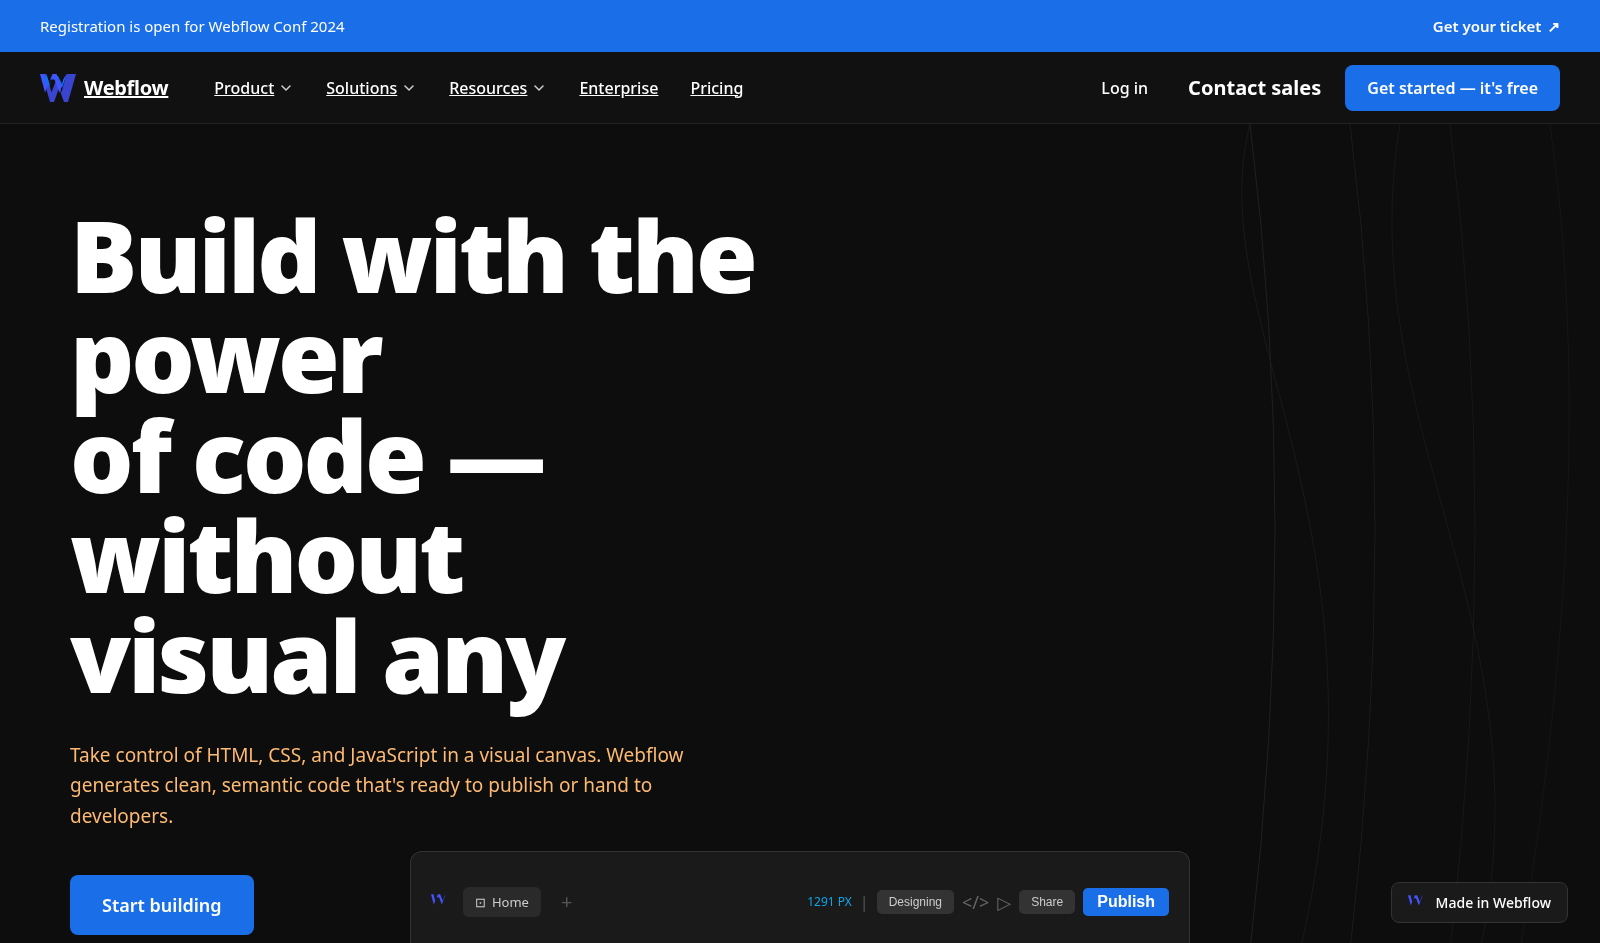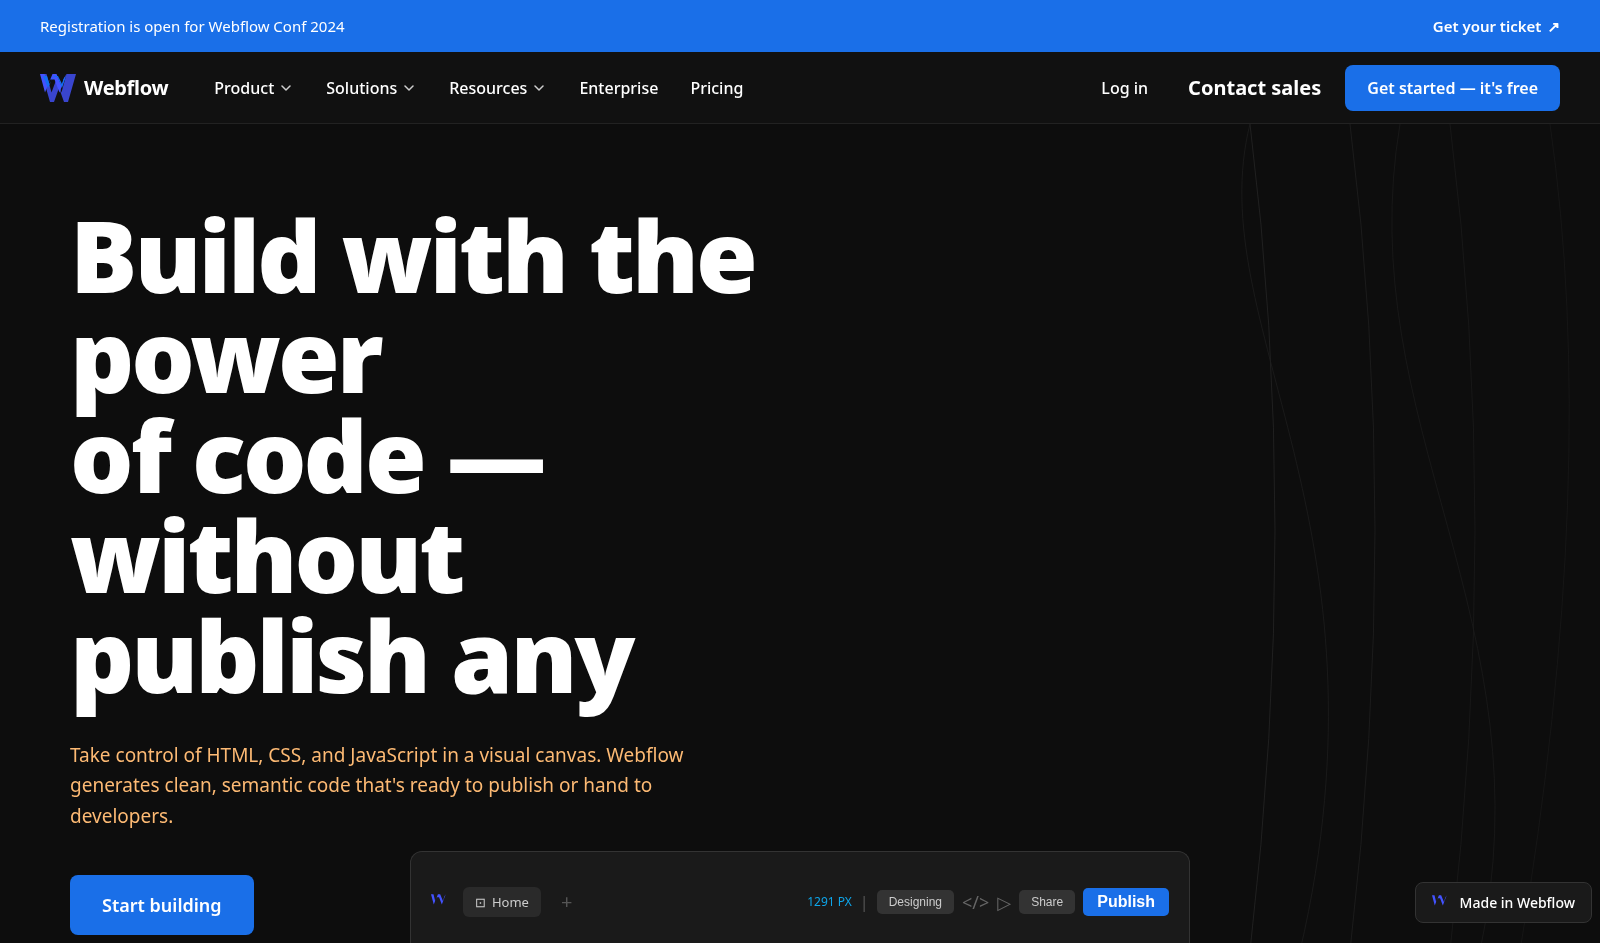--- a/index.html
+++ b/index.html
@@ -52,20 +52,21 @@
       align-items: center;
       justify-content: space-between;
       height: 72px;
       border-bottom: 1px solid #222;
     }
 
     .nav-left {
       display: flex;
       align-items: center;
       gap: 32px;
+      text-decoration: underline;
     }
 
     .logo {
       display: flex;
       align-items: center;
       gap: 8px;
       cursor: pointer;
       text-decoration: none;
     }
 
@@ -249,21 +250,21 @@
       border-radius: 5px;
       font-size: 16px;
       cursor: pointer;
       font-weight: 600;
     }
 
     
     .made-in-webflow {
       position: fixed;
       bottom: 20px;
-      right: 8px;
+      right: 32px;
       background: #1a1a1a;
       border: 1px solid #333;
       border-radius: 8px;
       padding: 10px 16px;
       display: flex;
       align-items: center;
       gap: 8px;
       cursor: pointer;
       color: #fff;
       font-size: 14px;
@@ -352,21 +353,21 @@
     <path d="M750 0 Q800 400 750 830" stroke="#222" stroke-width="1" fill="none"></path>
     <path d="M850 0 Q900 350 820 830" stroke="#1e1e1e" stroke-width="1" fill="none"></path>
     <path d="M550 0 C500 200, 700 400, 600 830" stroke="#2d2d2d" stroke-width="0.8" fill="none"></path>
     <path d="M700 0 C650 300, 850 500, 780 830" stroke="#282828" stroke-width="0.8" fill="none"></path>
   </svg>
 
   <div class="hero-content">
     <h1 class="hero-headline">
       <span>Build with the power</span><br>
       <span>of code — without</span><br>
-      <span>publish any</span>
+      <span>visual any</span>
     </h1>
     <p class="hero-subtext">Take control of HTML, CSS, and JavaScript in a visual canvas. Webflow generates clean, semantic code that's ready to publish or hand to developers.</p>
     <a class="hero-cta">Start building</a>
   </div>
 
   <div class="editor-preview">
     <svg width="20" height="16" viewBox="0 0 36 28" fill="none">
       <path d="M26.5 0L19.5 18.5L14.5 5.5H10L5 18.5L0 0H4.5L7.5 12L12.5 0H16.5L21.5 12L24 4L26.5 0Z" fill="#4353FF"></path>
     </svg>
     <div class="editor-tab">

